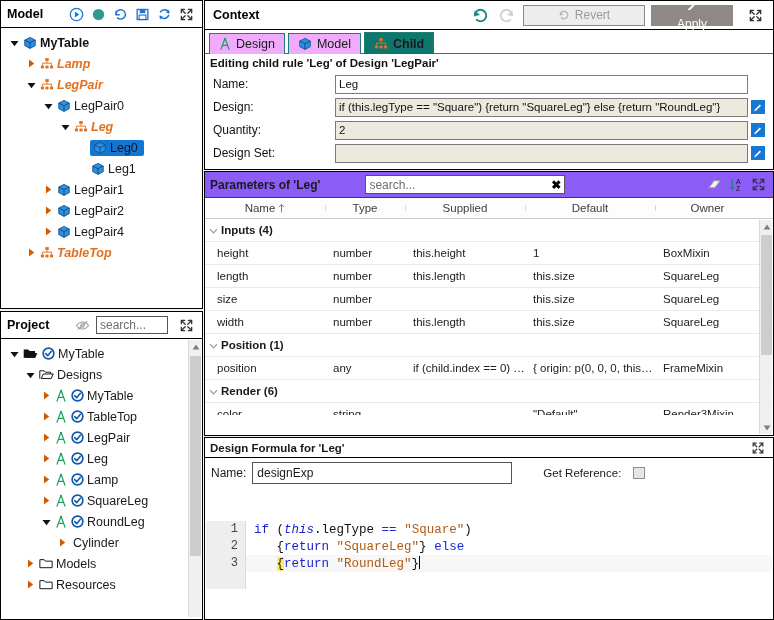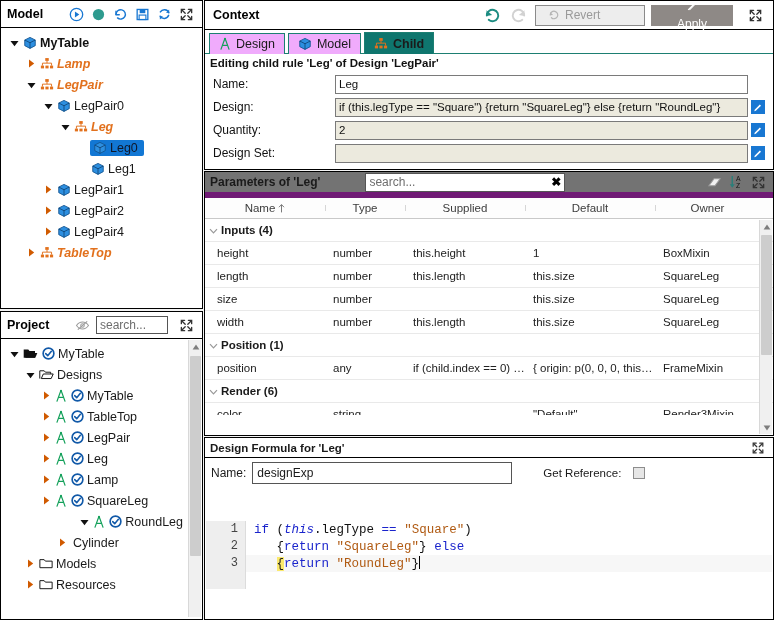--- a/index.html
+++ b/index.html
@@ -98,22 +98,22 @@
   }
   .finput.readonly { background: #eceade; }
   .edit-btn {
     width: 14px; height: 14px; margin-left: 3px; background:#1877d2;
     display:flex; align-items:center; justify-content:center; cursor:pointer;
     flex: 0 0 auto;
   }
 
   
   #params-panel { left: 204px; top: 171px; width: 570px; height: 265px; }
-  .par-head { height: 26px; display:flex; align-items:center; padding: 0 5px; background:#737373;
-              border-bottom: 6px solid #701a75;}
+  .par-head { height: 26px; display:flex; align-items:center; padding: 0 5px; background:#8b5cf6;
+              border-bottom: 1px solid #701a75;}
   .par-title { font-weight: bold; font-size: 12px; }
   .search-box {
     margin-left: 45px; width: 200px; height: 19px; border: 1px solid #555;
     background: #fff; display:flex; align-items:center; padding: 0 3px;
   }
   .search-box .ph { flex:1; color:#6e6e6e; font-size:12px; }
   .search-box .x { font-weight: bold; font-size: 12px; cursor:pointer; color:#000;}
 
   .thead { display: flex; height: 21px; align-items:center;
            background: #fdfdfd; border-bottom: 1px solid #c9c9c9; }
@@ -567,21 +567,21 @@
             </svg>
           </span>
           <span class="ico" style="margin-left:4px">
             <svg width="13" height="13" viewBox="0 0 15 15">
               <circle cx="7.5" cy="7.5" r="6.2" fill="#fff" stroke="#1159a8" stroke-width="1.9"></circle>
               <path d="M4.3 7.6 L6.6 10 L10.8 4.9" fill="none" stroke="#1159a8" stroke-width="1.8" stroke-linecap="round" stroke-linejoin="round"></path>
             </svg>
           </span>
           <span class="tlabel">SquareLeg</span>
         </div>
-        <div class="tnode" style="padding-left: 58px; justify-content: flex-end;">
+        <div class="tnode" style="padding-left: 38px;">
           <span class="tw"><span class="ico">
               <svg width="9" height="7" viewBox="0 0 9 7">
                 <path d="M0.5 1 L8.5 1 L4.5 6.2 Z" fill="#111"></path>
               </svg>
             </span></span>
           <span class="ico tico">
             <svg width="12" height="14" viewBox="0 0 13 15">
               <path d="M6.5 1.2 L2 13.6 M6.5 1.2 L11 13.6" stroke="#13a05a" stroke-width="1.3" fill="none"></path>
               <path d="M3.7 9 H9.3" stroke="#13a05a" stroke-width="1.3"></path>
               <circle cx="6.5" cy="1.6" r="1" fill="#13a05a"></circle>
@@ -649,21 +649,21 @@
             <path d="M4 10a6 6 0 1 1 2 4.5" fill="none" stroke="#1d8c82" stroke-width="2" stroke-linecap="round"></path>
             <path d="M3.6 4.6 L4.2 10.6 L9.6 9.6" fill="#1d8c82"></path>
           </svg>
       </span>
       <span class="ico" style="width:22px;height:22px;cursor:pointer;margin-left:4px">
         <svg width="19" height="19" viewBox="0 0 20 20">
             <path d="M16 10a6 6 0 1 0-2 4.5" fill="none" stroke="#d2d2d2" stroke-width="2" stroke-linecap="round"></path>
             <path d="M16.4 4.6 L15.8 10.6 L10.4 9.6" fill="#d2d2d2"></path>
           </svg>
       </span>
-      <span class="btn-flat" style="width:110px;">
+      <span class="btn-flat" style="width:122px;justify-content:center">
         <span class="ico">
           <svg width="12" height="12" viewBox="0 0 14 14">
               <path d="M2.6 7a4.4 4.4 0 1 1 1.4 3.2" fill="none" stroke="#b4b4b4" stroke-width="1.4" stroke-linecap="round"></path>
               <path d="M2.4 3.6 L2.6 7.4 L5.9 7" fill="#b4b4b4"></path>
             </svg>
         </span>
         <span>Revert</span>
       </span>
       <span class="btn-flat btn-apply" style="width:82px;justify-content:center">
         <span class="ico">

